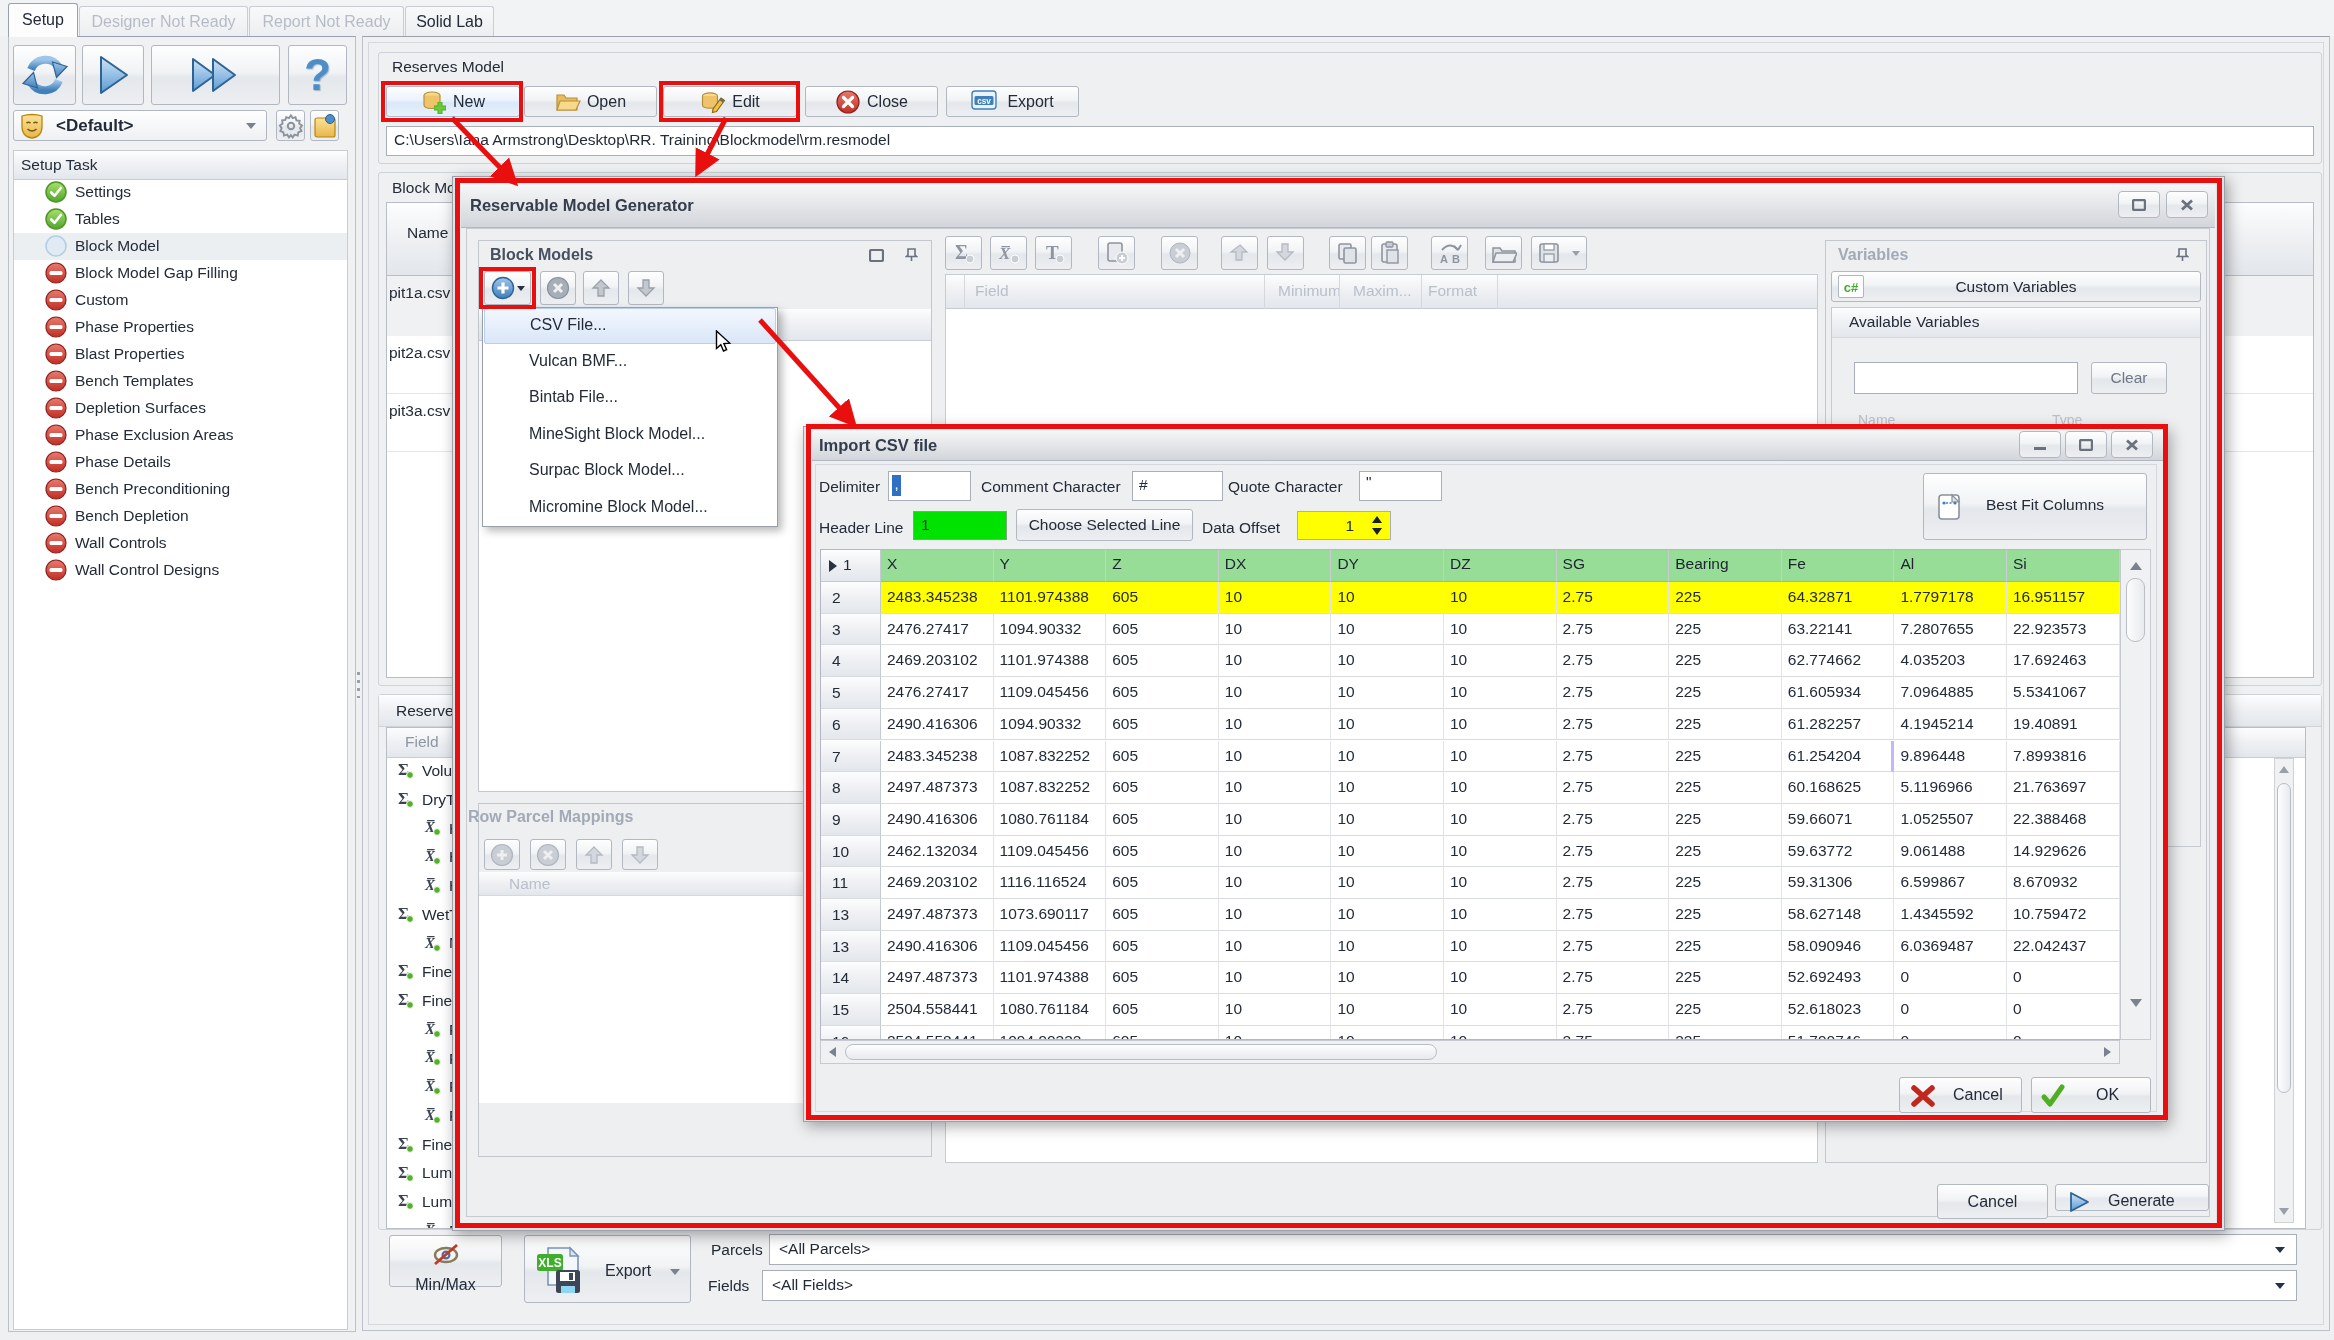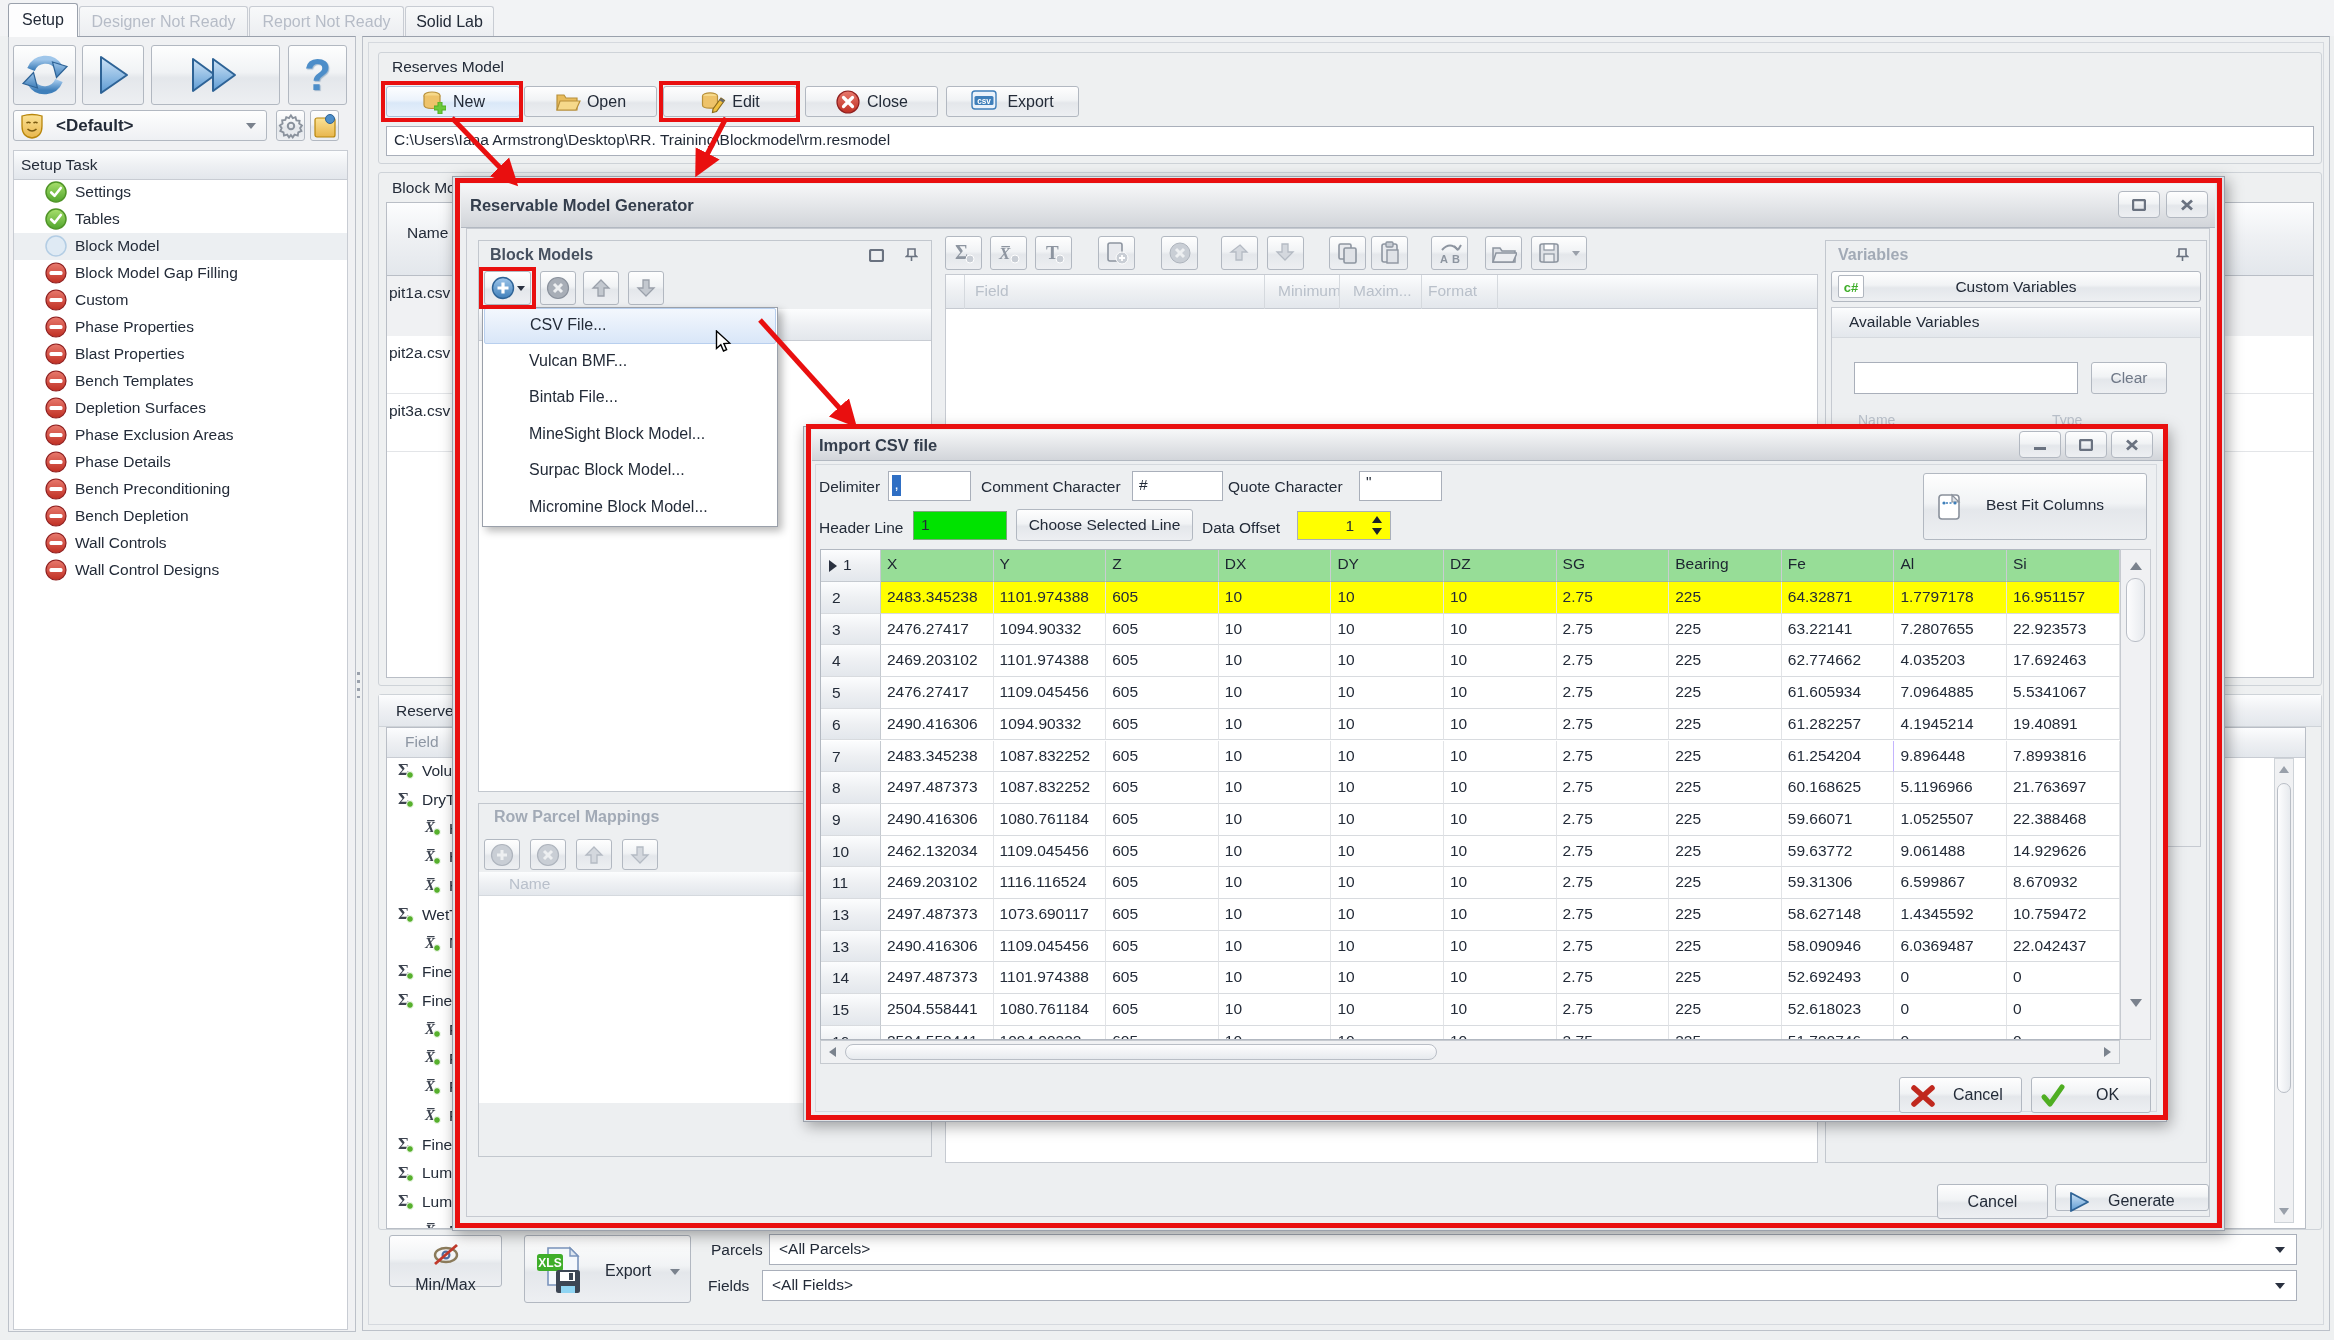--- a/index.html
+++ b/index.html
@@ -470,21 +470,21 @@
     </svg>
   </div>
 <div class="btn flexc" style="left:628px;top:271px;width:36px;height:34px;z-index:13">
     <svg width="24" height="24" viewBox="0 0 24 24" style="">
       <path d="M12 20 L4 12 L9 12 L9 4 L15 4 L15 12 L20 12 Z" fill="#c3c8cf" stroke="#9aa0aa" stroke-width="1.3"></path>
     </svg>
   </div>
 <div class="ab hdrband" style="left:479px;top:309px;width:452px;height:32px;border-bottom:1px solid #c8ccd3;z-index:12"></div>
 <div class="ab" style="left:479px;top:341px;width:452px;height:450px;background:#fff;z-index:12"></div>
 <div class="panel" style="left:478px;top:803px;width:454px;height:354px;z-index:12"></div>
-<div class="ab gtitle" style="left:494px;top:808px;z-index:13">Row Parcel Mappings</div>
+<div class="ab gtitle" style="left:468px;top:808px;z-index:13">Row Parcel Mappings</div>
 <div class="btn flexc" style="left:484px;top:839px;width:36px;height:31px;z-index:13">
     <svg width="24" height="24" viewBox="0 0 24 24" style="">
       <circle cx="12" cy="12" r="10.5" fill="#c9ced5" stroke="#aeb4bd" stroke-width="1.2"></circle>
       <path d="M12 7 L12 17 M7 12 L17 12" stroke="#edeff1" stroke-width="3"></path>
     </svg>
   </div>
 <div class="btn flexc" style="left:530px;top:839px;width:36px;height:31px;z-index:13">
     <svg width="24" height="24" viewBox="0 0 24 24" style="">
       <circle cx="12" cy="12" r="10.5" fill="#c9ced5" stroke="#aeb4bd" stroke-width="1.2"></circle>
       <path d="M8 8 L16 16 M16 8 L8 16" stroke="#edeff1" stroke-width="3"></path>
@@ -930,21 +930,21 @@
     </div>
     <div class="tcell" style="left:623.0px;top:190.5px;width:112.6px;height:31.70px;border-right:1px solid #e2e4e7;border-bottom:1px solid #d8dbdf">
       <span style="position:absolute;left:6px;top:6px">10</span>
     </div>
     <div class="tcell" style="left:735.6px;top:190.5px;width:112.6px;height:31.70px;border-right:1px solid #e2e4e7;border-bottom:1px solid #d8dbdf">
       <span style="position:absolute;left:6px;top:6px">2.75</span>
     </div>
     <div class="tcell" style="left:848.2px;top:190.5px;width:112.6px;height:31.70px;border-right:1px solid #e2e4e7;border-bottom:1px solid #d8dbdf">
       <span style="position:absolute;left:6px;top:6px">225</span>
     </div>
-    <div class="tcell" style="left:960.8px;top:190.5px;width:112.6px;height:31.70px;border-right:1px solid #c4b5fd;border-bottom:1px solid #d8dbdf">
+    <div class="tcell" style="left:960.8px;top:190.5px;width:112.6px;height:31.70px;border-right:3px solid #c4b5fd;border-bottom:1px solid #d8dbdf">
       <span style="position:absolute;left:6px;top:6px">61.254204</span>
     </div>
     <div class="tcell" style="left:1073.4px;top:190.5px;width:112.6px;height:31.70px;border-right:1px solid #e2e4e7;border-bottom:1px solid #d8dbdf">
       <span style="position:absolute;left:6px;top:6px">9.896448</span>
     </div>
     <div class="tcell" style="left:1186.0px;top:190.5px;width:112.6px;height:31.70px;border-right:1px solid #e2e4e7;border-bottom:1px solid #d8dbdf">
       <span style="position:absolute;left:6px;top:6px">7.8993816</span>
     </div>
     <div class="tcell hdrband" style="left:0;top:222.2px;width:60px;height:31.70px;border-right:1px solid #c5cad0;border-bottom:1px solid #d8dbdf">
       <span style="position:absolute;left:11px;top:7px">8</span>

